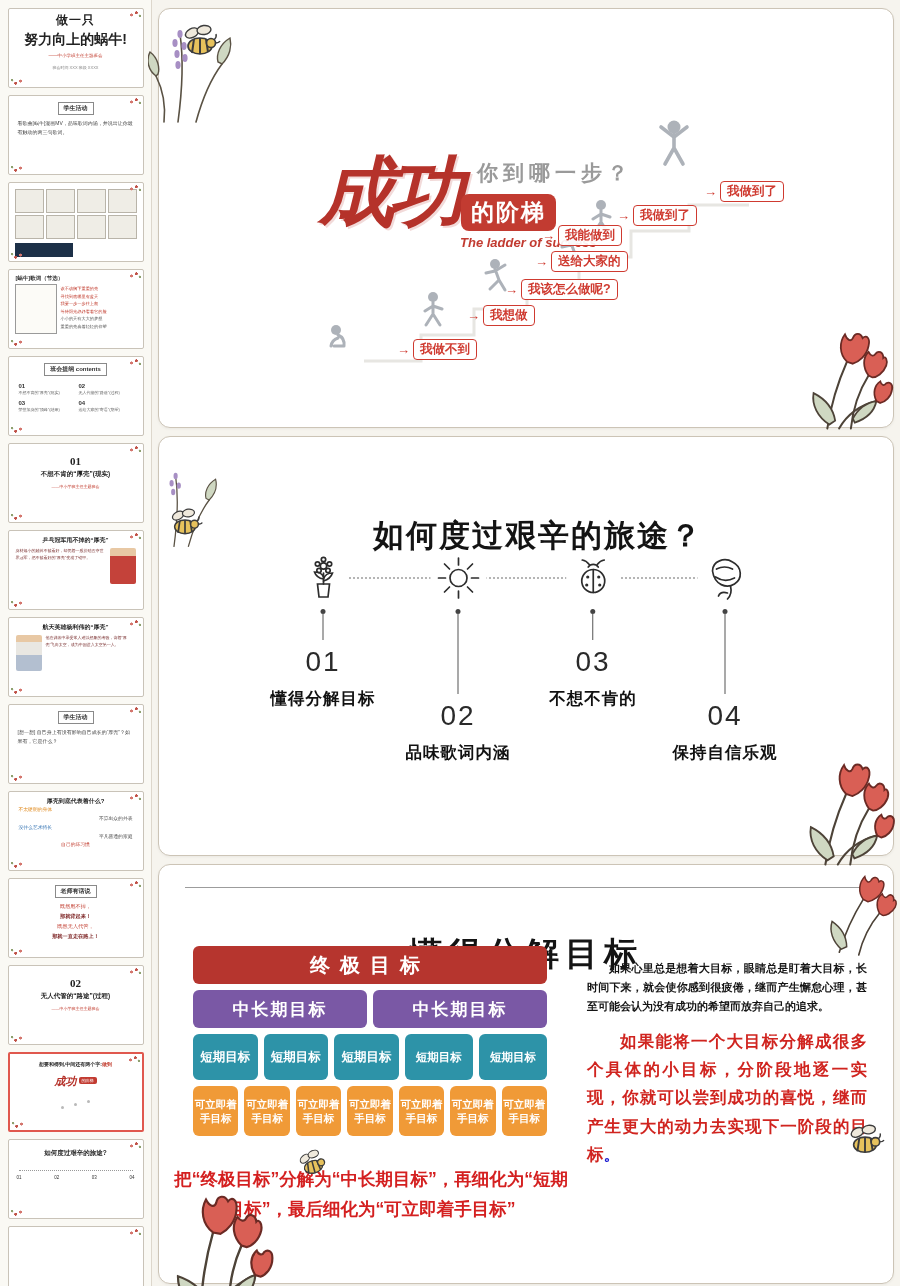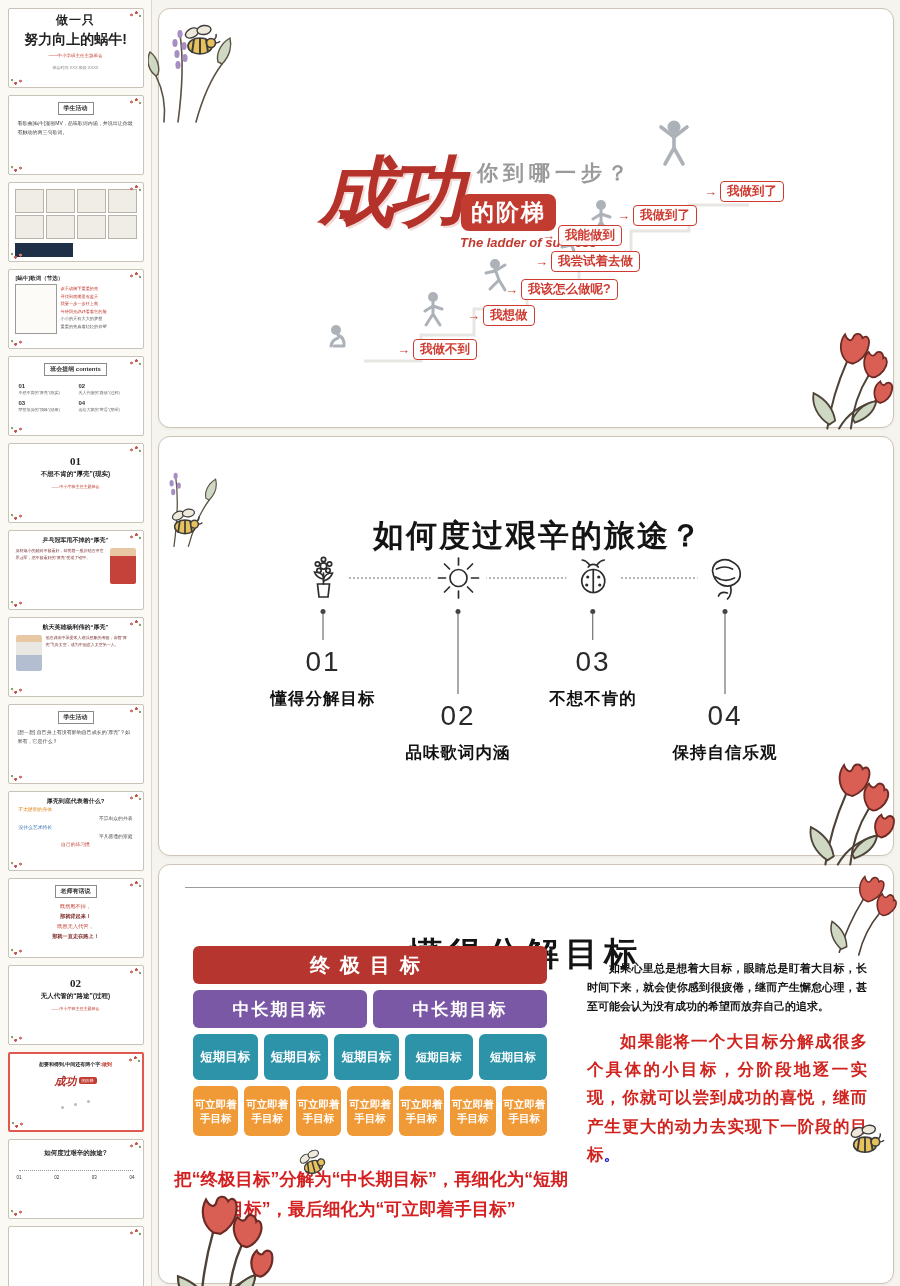--- a/index.html
+++ b/index.html
@@ -356,21 +356,21 @@
         <div class="step" style="left:308px;top:201px">
           <span class="arr">→</span>
           <span class="stx">我想做</span>
         </div>
         <div class="step" style="left:346px;top:175px">
           <span class="arr">→</span>
           <span class="stx">我该怎么做呢?</span>
         </div>
         <div class="step" style="left:376px;top:147px">
           <span class="arr">→</span>
-          <span class="stx">我尝试着去做</span>
+          <span class="stx">送给大家的</span>
         </div>
         <div class="step" style="left:383px;top:121px">
           <span class="arr">→</span>
           <span class="stx">我能做到</span>
         </div>
         <div class="step" style="left:458px;top:101px">
           <span class="arr">→</span>
           <span class="stx">我做到了</span>
         </div>
         <div class="step" style="left:545px;top:77px">

